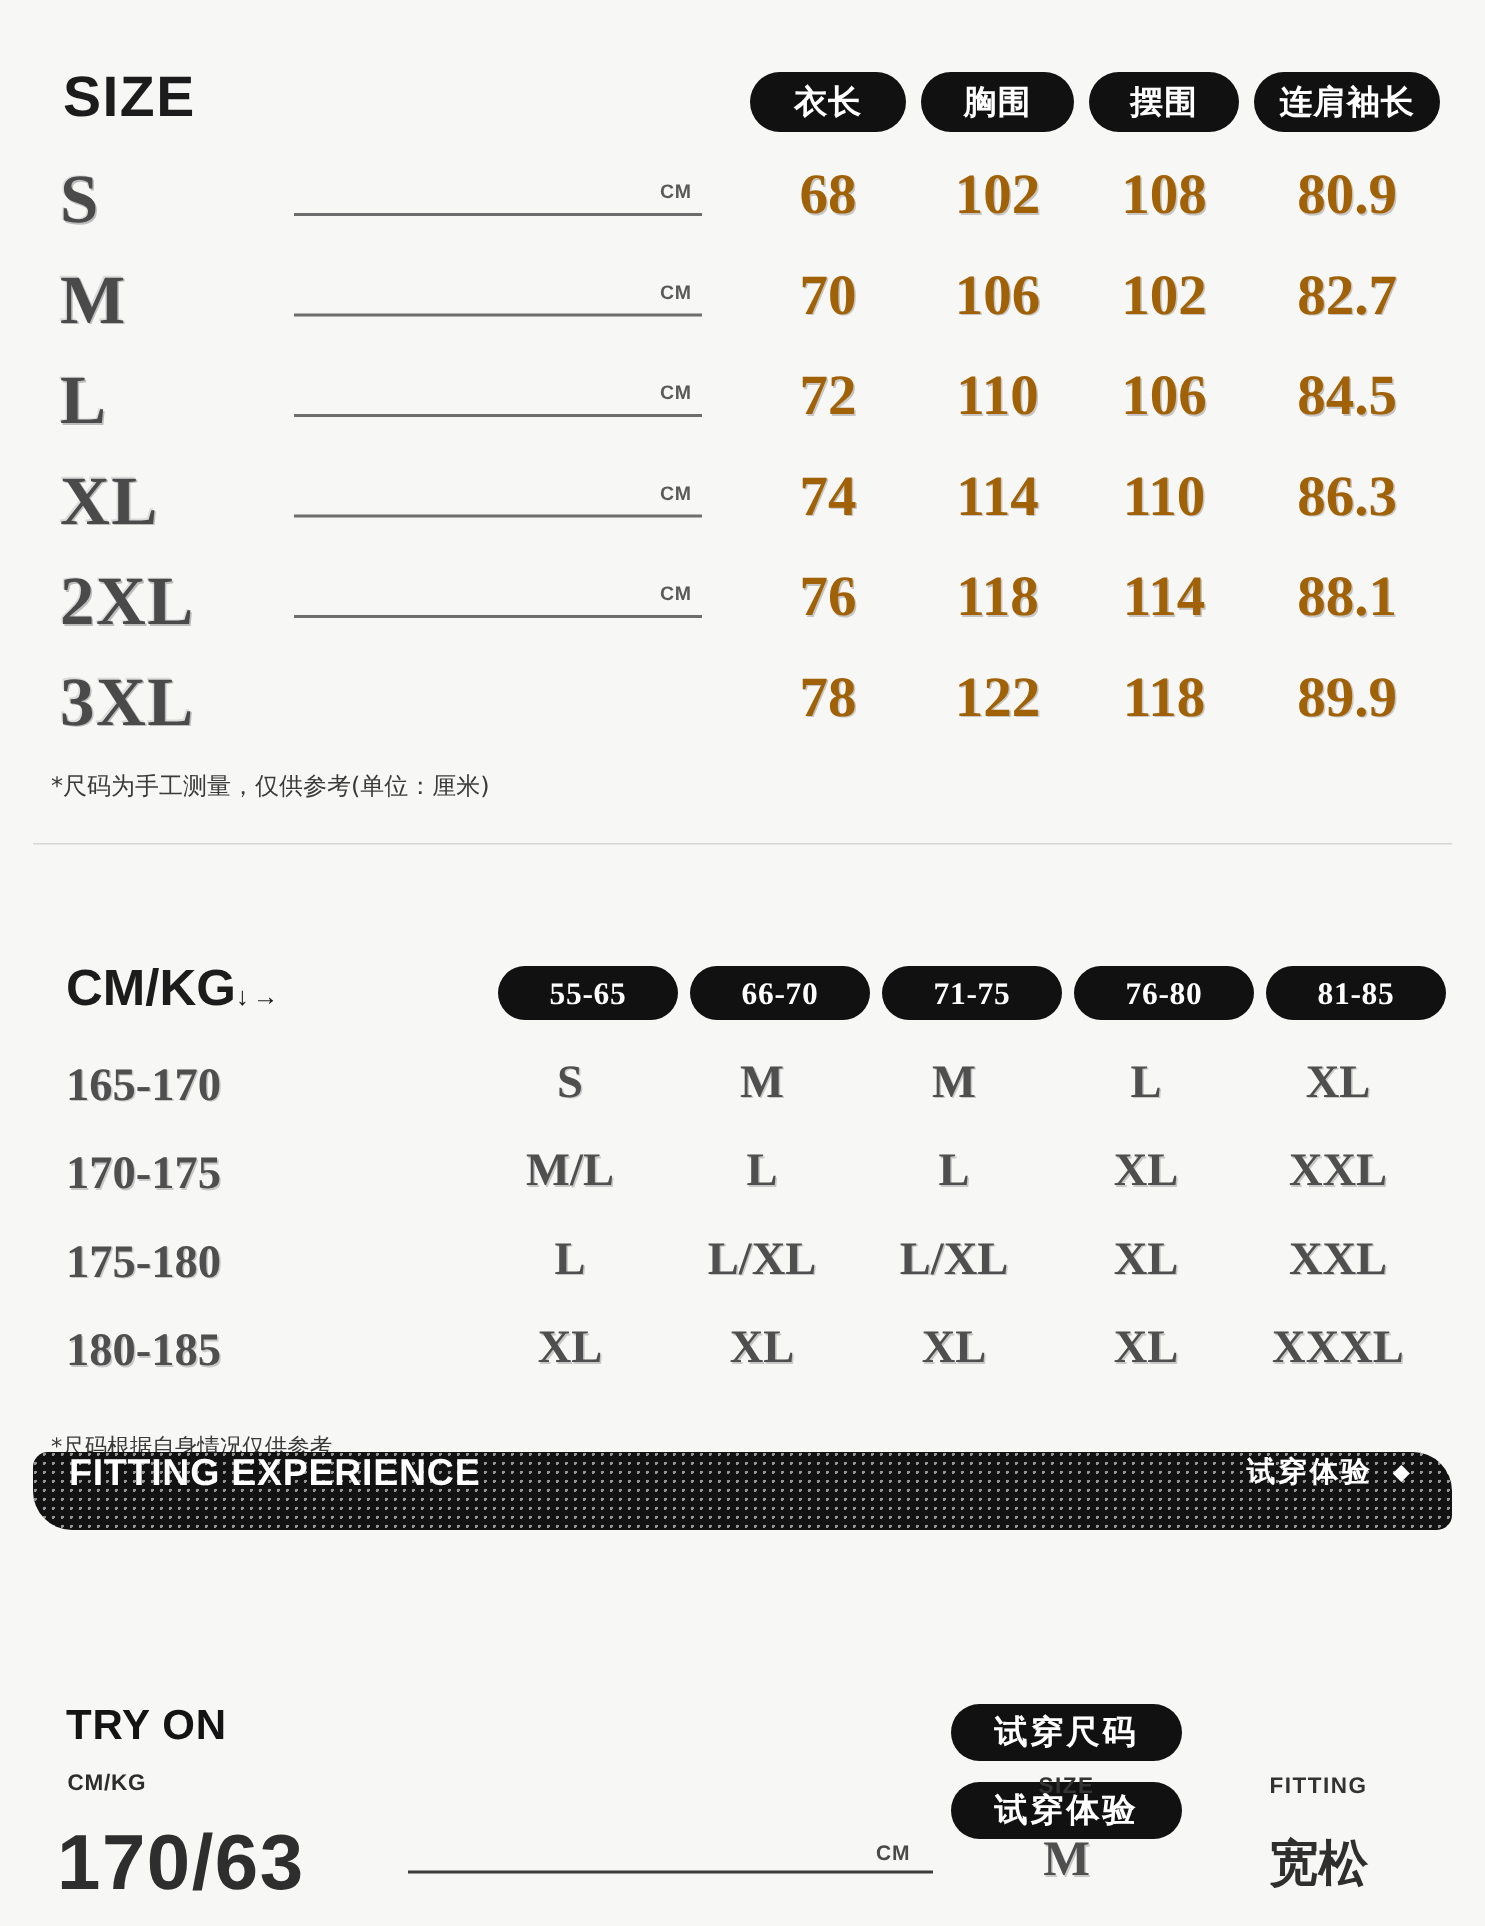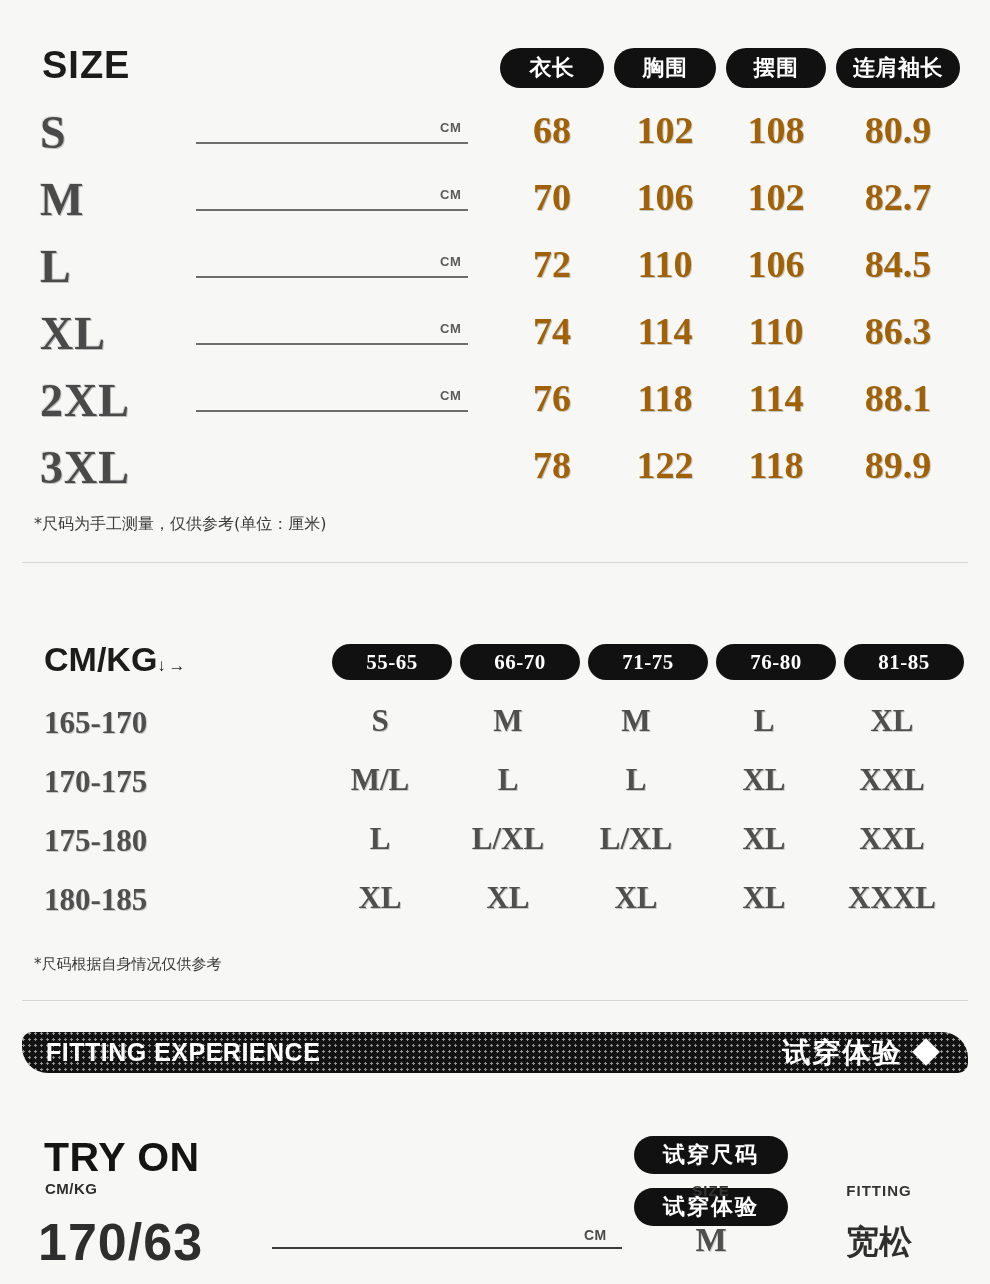--- a/index.html
+++ b/index.html
@@ -209,52 +209,51 @@
     top: 955px;
     font-size: 15px;
     color: #3a3a3a;
     font-family: "DejaVu Sans", sans-serif;
   }
 
   
   #fitting-banner {
     position: absolute;
     left: 22px;
-    top: 1032px;
+    top: 968px;
     width: 946px;
-    height: 41px;
+    height: 52px;
     background:
       radial-gradient(circle at 1.5px 1.5px, rgba(255,255,255,0.55) 1px, transparent 1.2px) 0 0 / 6px 6px,
       #121212;
     border-radius: 10px 26px 10px 26px;
     display: flex;
-    align-items: center;
     justify-content: space-between;
     padding: 0 26px 0 24px;
   }
   #fitting-banner .en {
     color: #fff;
     font-size: 25px;
     font-weight: 800;
     letter-spacing: 0.5px;
   }
   #fitting-banner .cn {
     color: #fff;
-    font-size: 28px;
+    font-size: 19px;
     font-weight: 700;
     letter-spacing: 2px;
-    font-family: Liberation Sans, sans-serif;
+    font-family: Liberation Mono, monospace;
   }
 
   
   #tryon-title {
     position: absolute;
     left: 44px;
     top: 1134px;
-    font-size: 41px;
+    font-size: 28px;
     font-weight: 800;
     letter-spacing: 0.5px;
     color: #141414;
   }
   #tryon-sub {
     position: absolute;
     left: 45px;
     top: 1180px;
     font-size: 15px;
     font-weight: 700;

